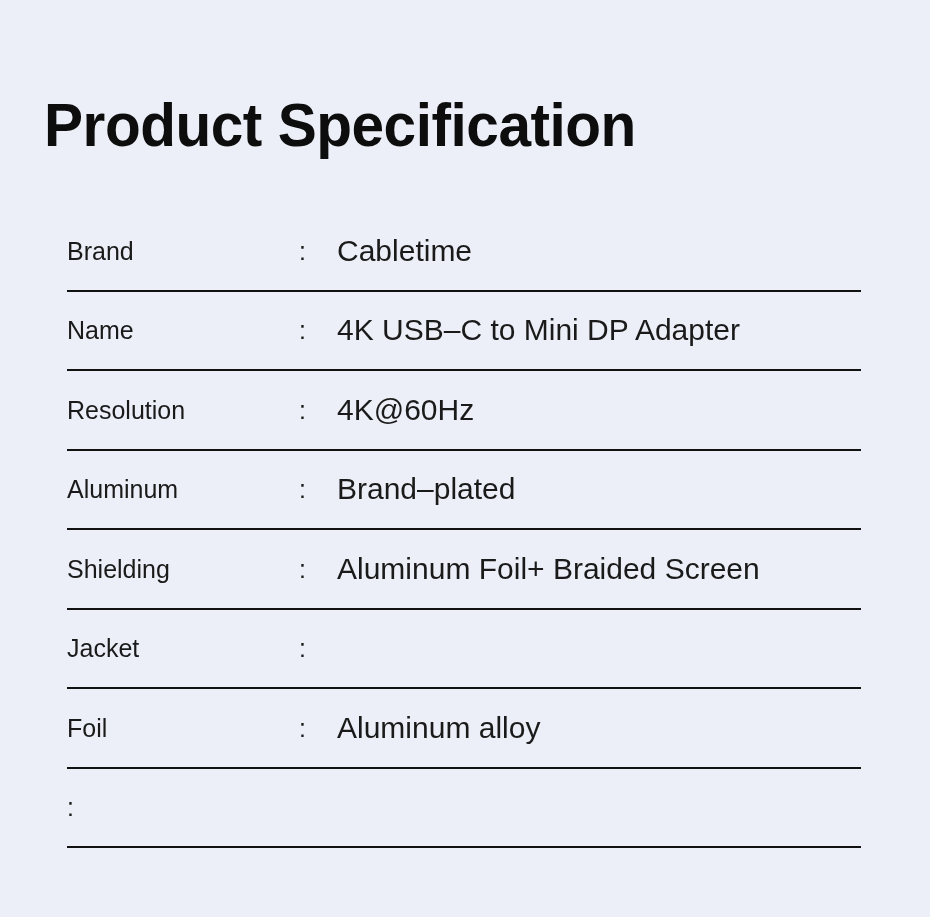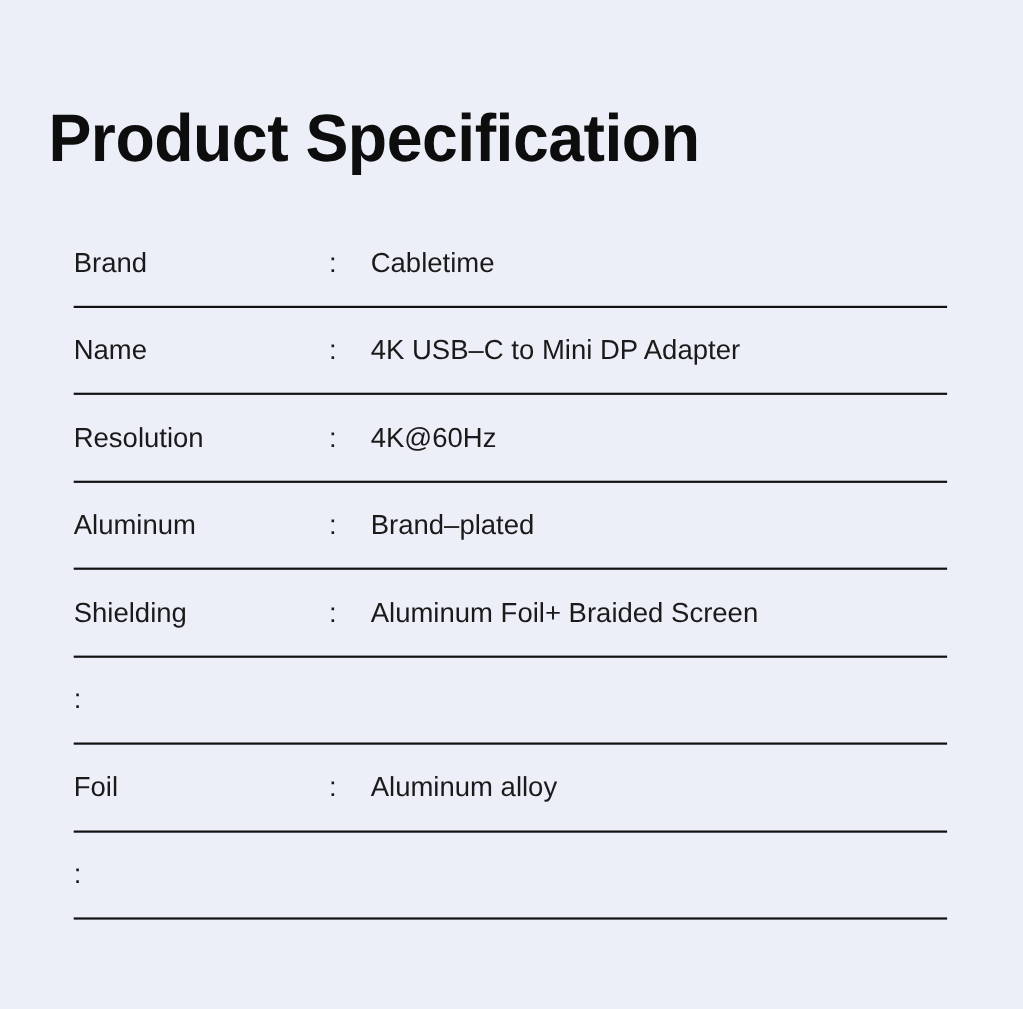--- a/index.html
+++ b/index.html
@@ -33,21 +33,21 @@
     line-height: 1.05;
     color: #0d0d0d;
     white-space: nowrap;
     transform: scaleX(0.96);
     transform-origin: left top;
   }
 
   .spec-table {
     position: absolute;
     left: 67px;
-    top: 200px;
+    top: 212px;
     width: 794px;
   }
 
   .spec-row {
     display: flex;
     align-items: center;
     height: 79.5px;
     border-bottom: 2px solid #111111;
     box-sizing: border-box;
   }
@@ -70,21 +70,21 @@
     width: 38px;
     flex: 0 0 38px;
     font-size: 25px;
     color: #1a1a1a;
     text-align: left;
     line-height: 1.2;
   }
 
   .spec-value {
     flex: 1 1 auto;
-    font-size: 25px;
+    font-size: 30px;
     font-weight: 400;
     color: #1a1a1a;
     line-height: 1.2;
     white-space: nowrap;
   }
 </style>
 </head>
 <body>
 
 <div class="page">
@@ -117,20 +117,21 @@
       <div class="spec-value">Brand–plated</div>
     </div>
 
     <div class="spec-row">
       <div class="spec-label">Shielding</div>
       <div class="spec-sep">:</div>
       <div class="spec-value">Aluminum Foil+ Braided Screen</div>
     </div>
 
     <div class="spec-row">
+      <div class="spec-label">Jacket</div>
       <div class="spec-sep">:</div>
     </div>
 
     <div class="spec-row">
       <div class="spec-label">Foil</div>
       <div class="spec-sep">:</div>
       <div class="spec-value">Aluminum alloy</div>
     </div>
 
     <div class="spec-row">

